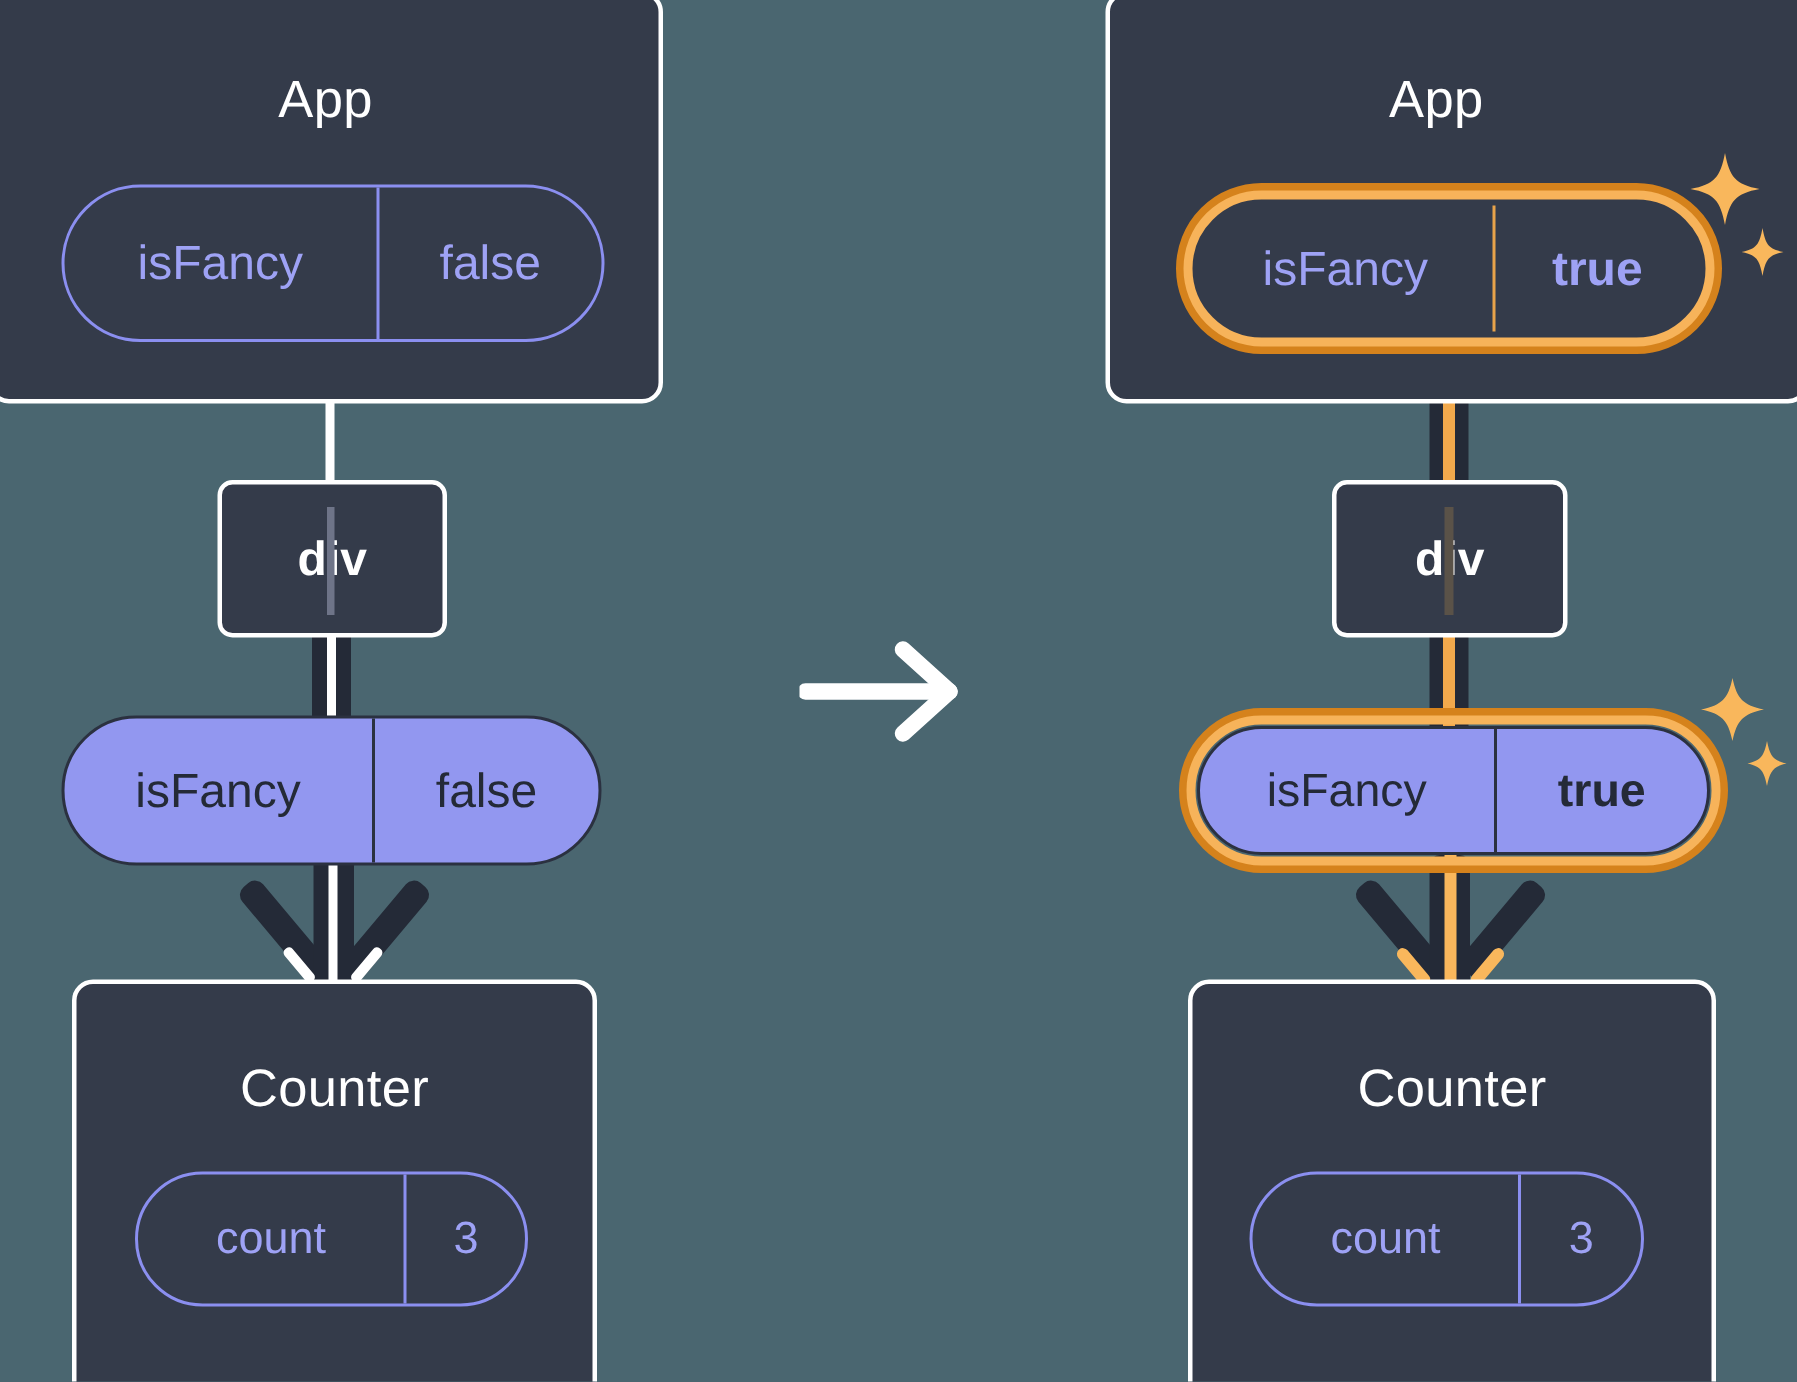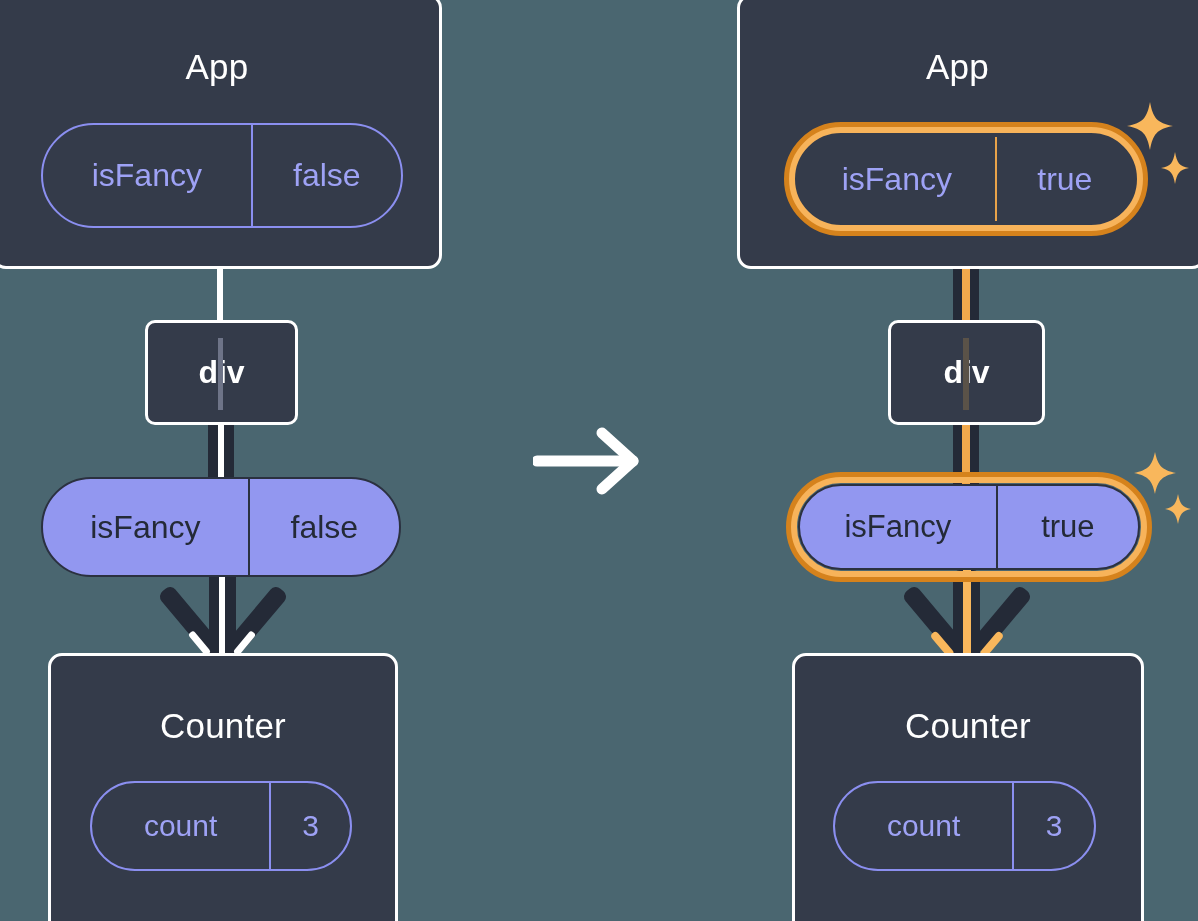--- a/index.html
+++ b/index.html
@@ -53,21 +53,21 @@
   .pill.outline .seg{color:#9ea2f5;}
   .pill.outline .seg.val{border-left:2px solid #8b8ff0;}
 
   .pill.filled{
     background:#9297f0;
     border:2px solid #2b3140;
   }
   .pill.filled .seg{color:#242a37;}
   .pill.filled .seg.val{border-left:2px solid #2b3140;}
 
-  .seg.val.bold{font-weight:normal;}
+  .seg.val.bold{font-weight:bold;}
 
   
   .hl-ring{
     position:absolute;
     box-sizing:border-box;
     border-radius:999px;
     border:6px solid #d5821c;
     z-index:9;
     pointer-events:none;
   }

